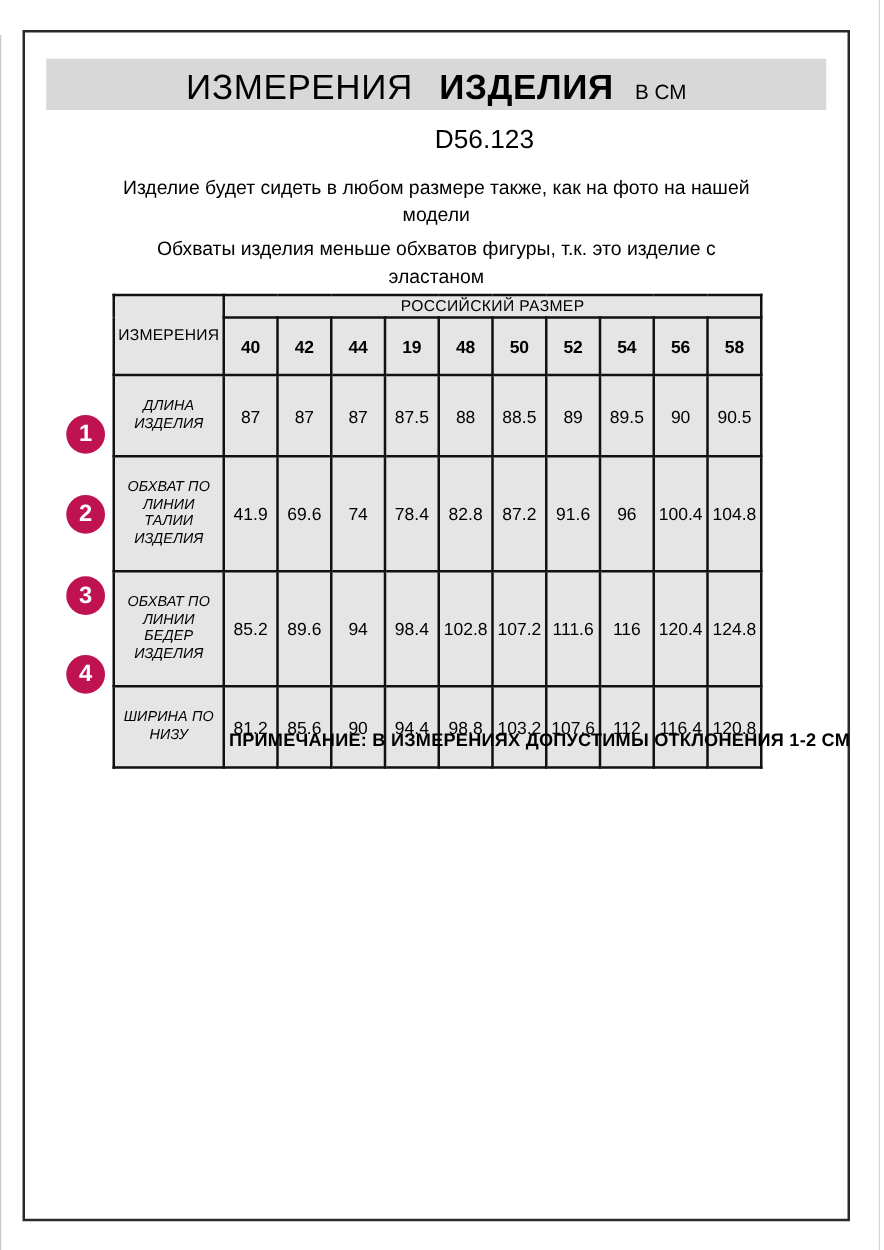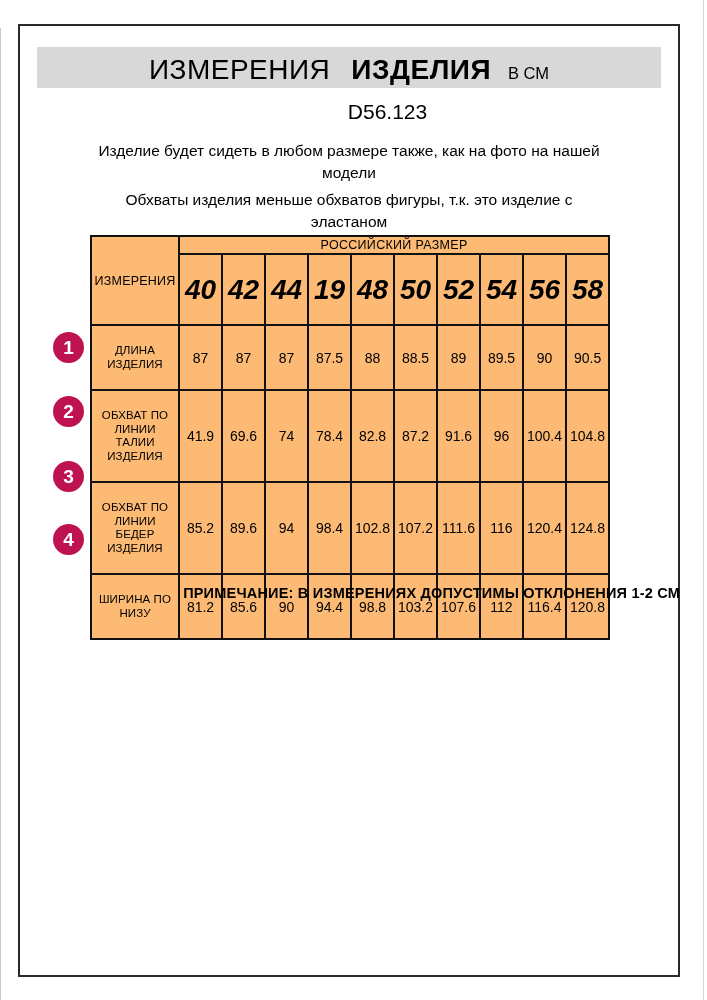--- a/index.html
+++ b/index.html
@@ -38,30 +38,30 @@
   }
   .para1 { top:128px; }
   .para2 { top:177px; }
 
   table.size-table {
     position:absolute; left:90px; top:235px;
     border-collapse:collapse; table-layout:fixed; width:518px;
   }
   table.size-table th, table.size-table td {
     border:2px solid #111; text-align:center; vertical-align:middle;
-    background:#fdba74; font-weight:400;
+    background:#e5e5e5; font-weight:400;
   }
   col.c-label { width:88px; }
   col.c-size  { width:43px; }
   th.corner-cell { font-size:12.5px; letter-spacing:0.2px; }
   th.group-cell  { height:15px; font-size:12.5px; letter-spacing:0.3px; padding:1px 0; }
-  tr.size-row th { height:71px; font-size:28px; font-weight:bold;font-style:italic; }
+  tr.size-row th { height:46px; font-size:14px; font-weight:bold; }
   tbody tr { height:60px; }
   td.label-cell {
-    font-size:11.5px; line-height:13.5px; padding:18px 4px; letter-spacing:0.1px;
+    font-size:11.5px; line-height:13.5px; padding:18px 4px; letter-spacing:0.1px;font-style:italic;
   }
   td.value-cell { font-size:14px; }
 
   .badge {
     position:absolute; left:53px; width:31px; height:31px; border-radius:50%;
     background:var(--badge-color, #be1350); color:#ffffff;
     display:flex; align-items:center; justify-content:center;
     font-size:19px; font-weight:bold;
   }
   .footnote {

